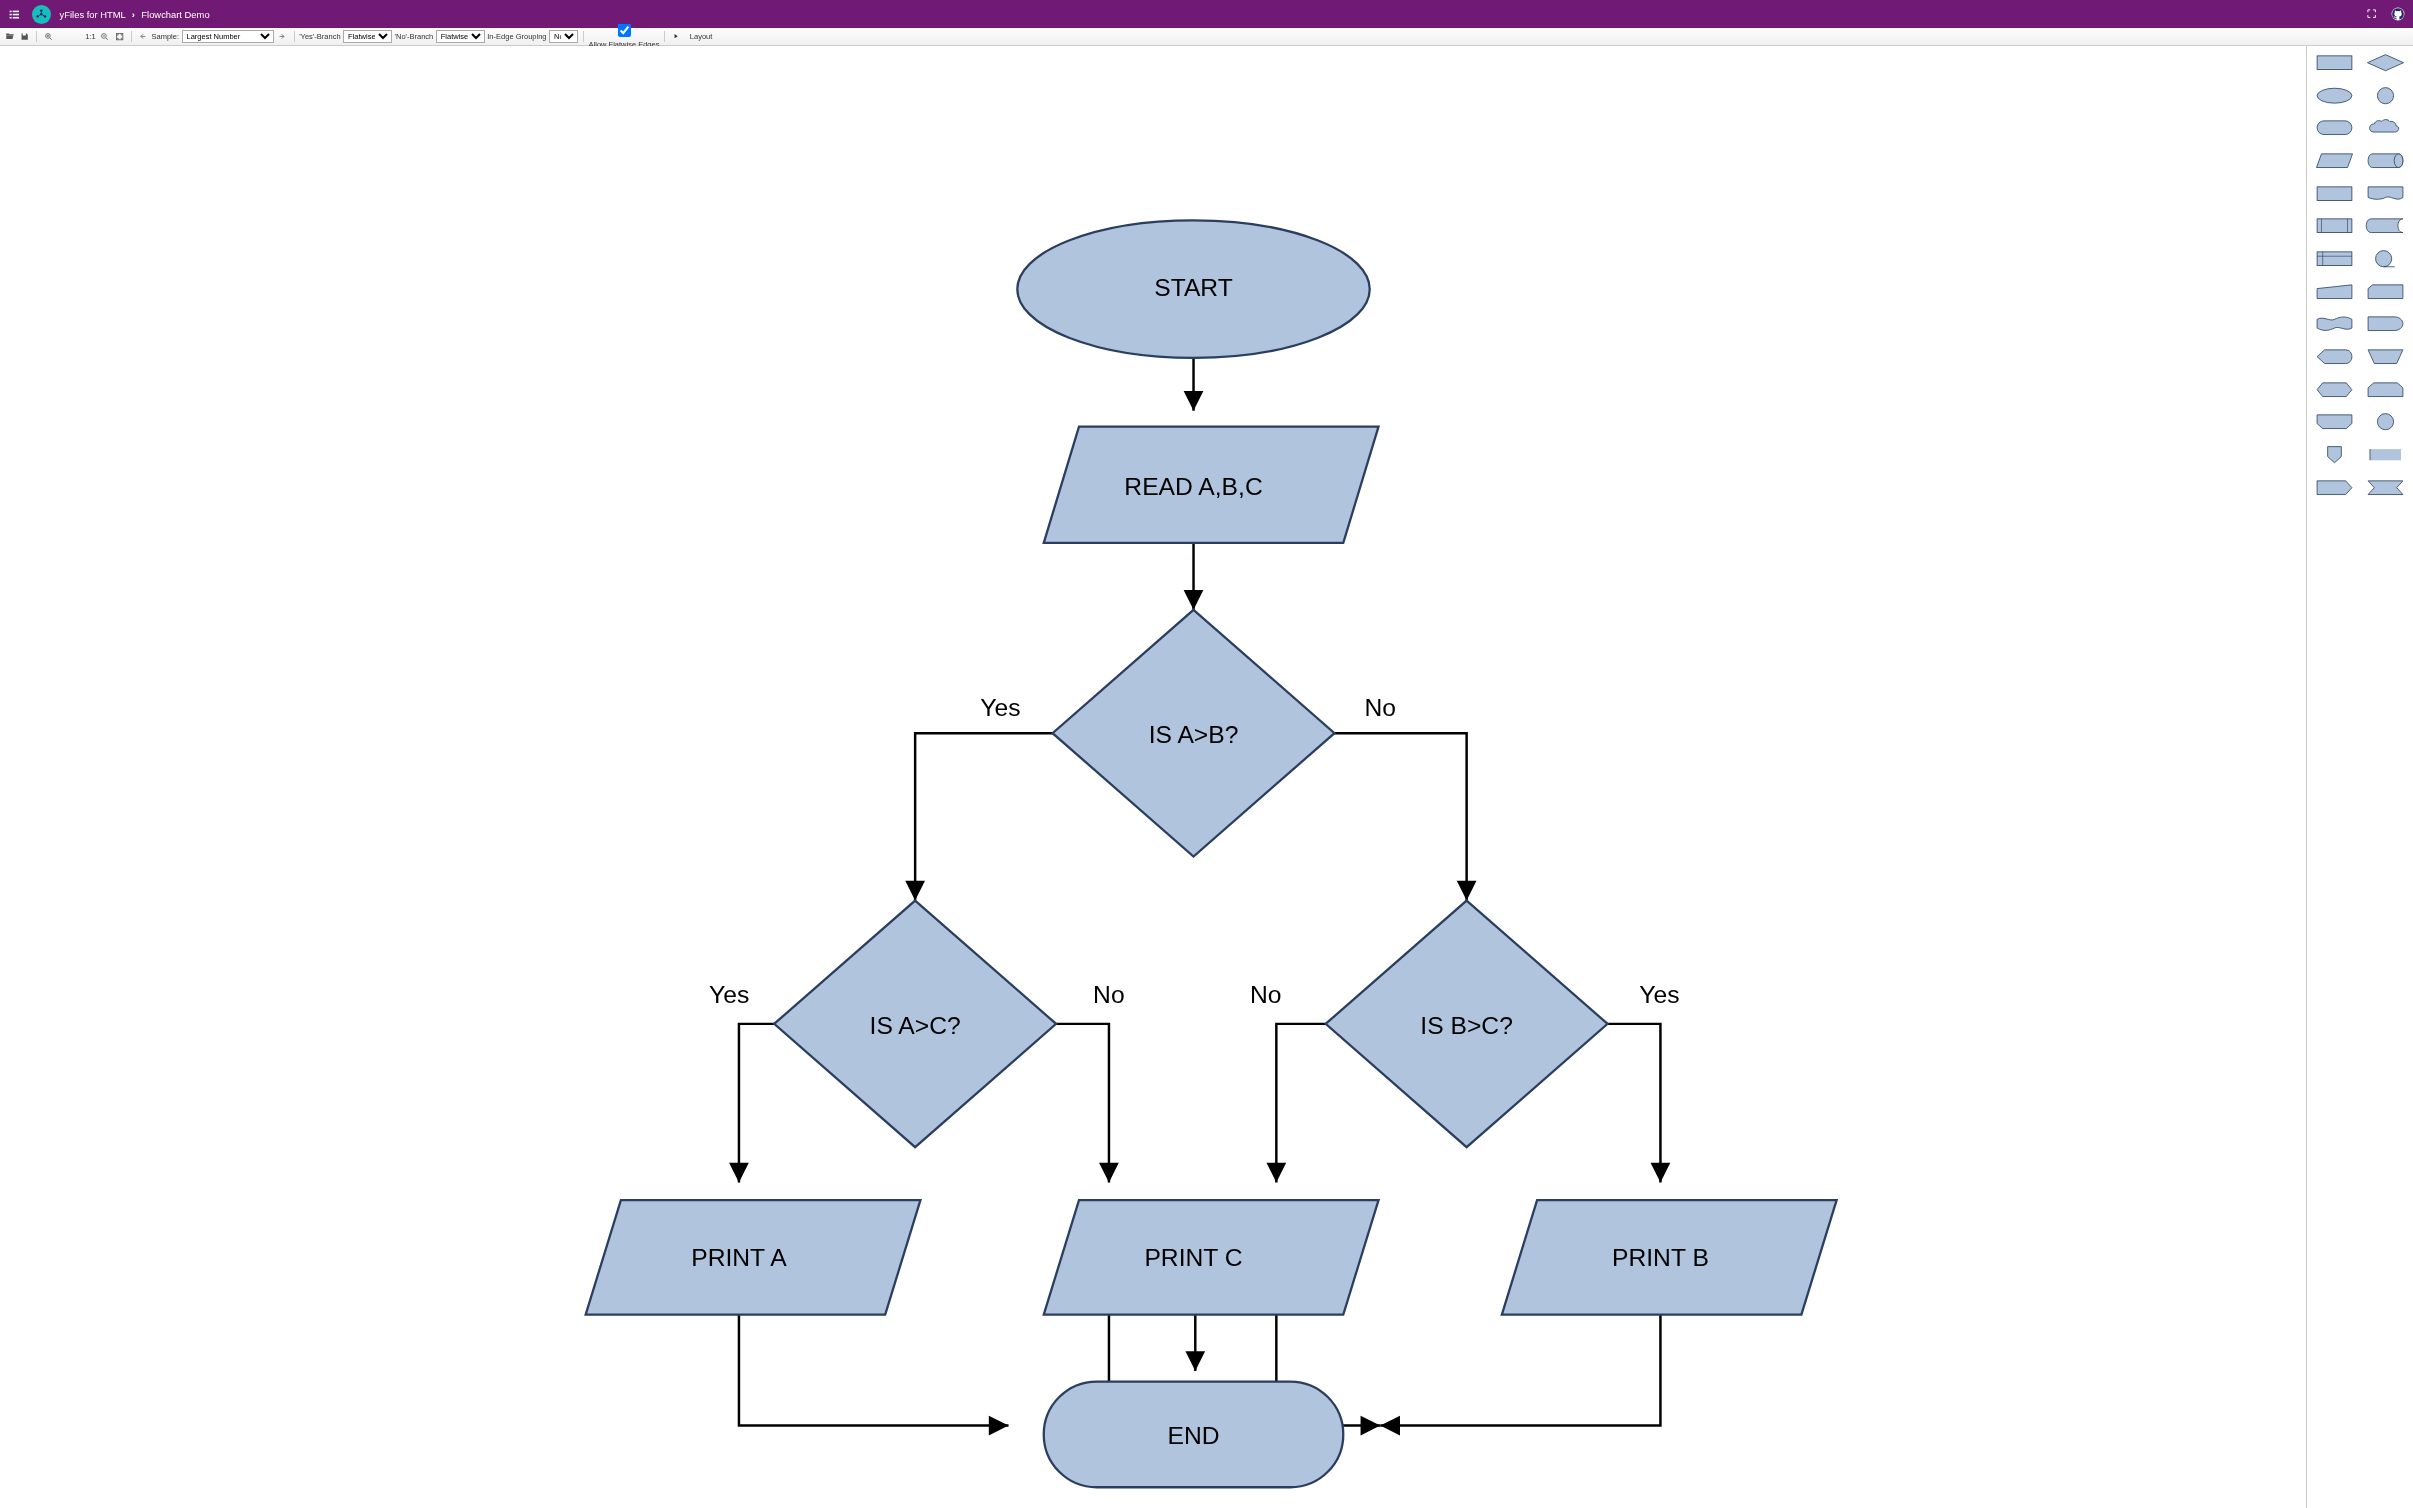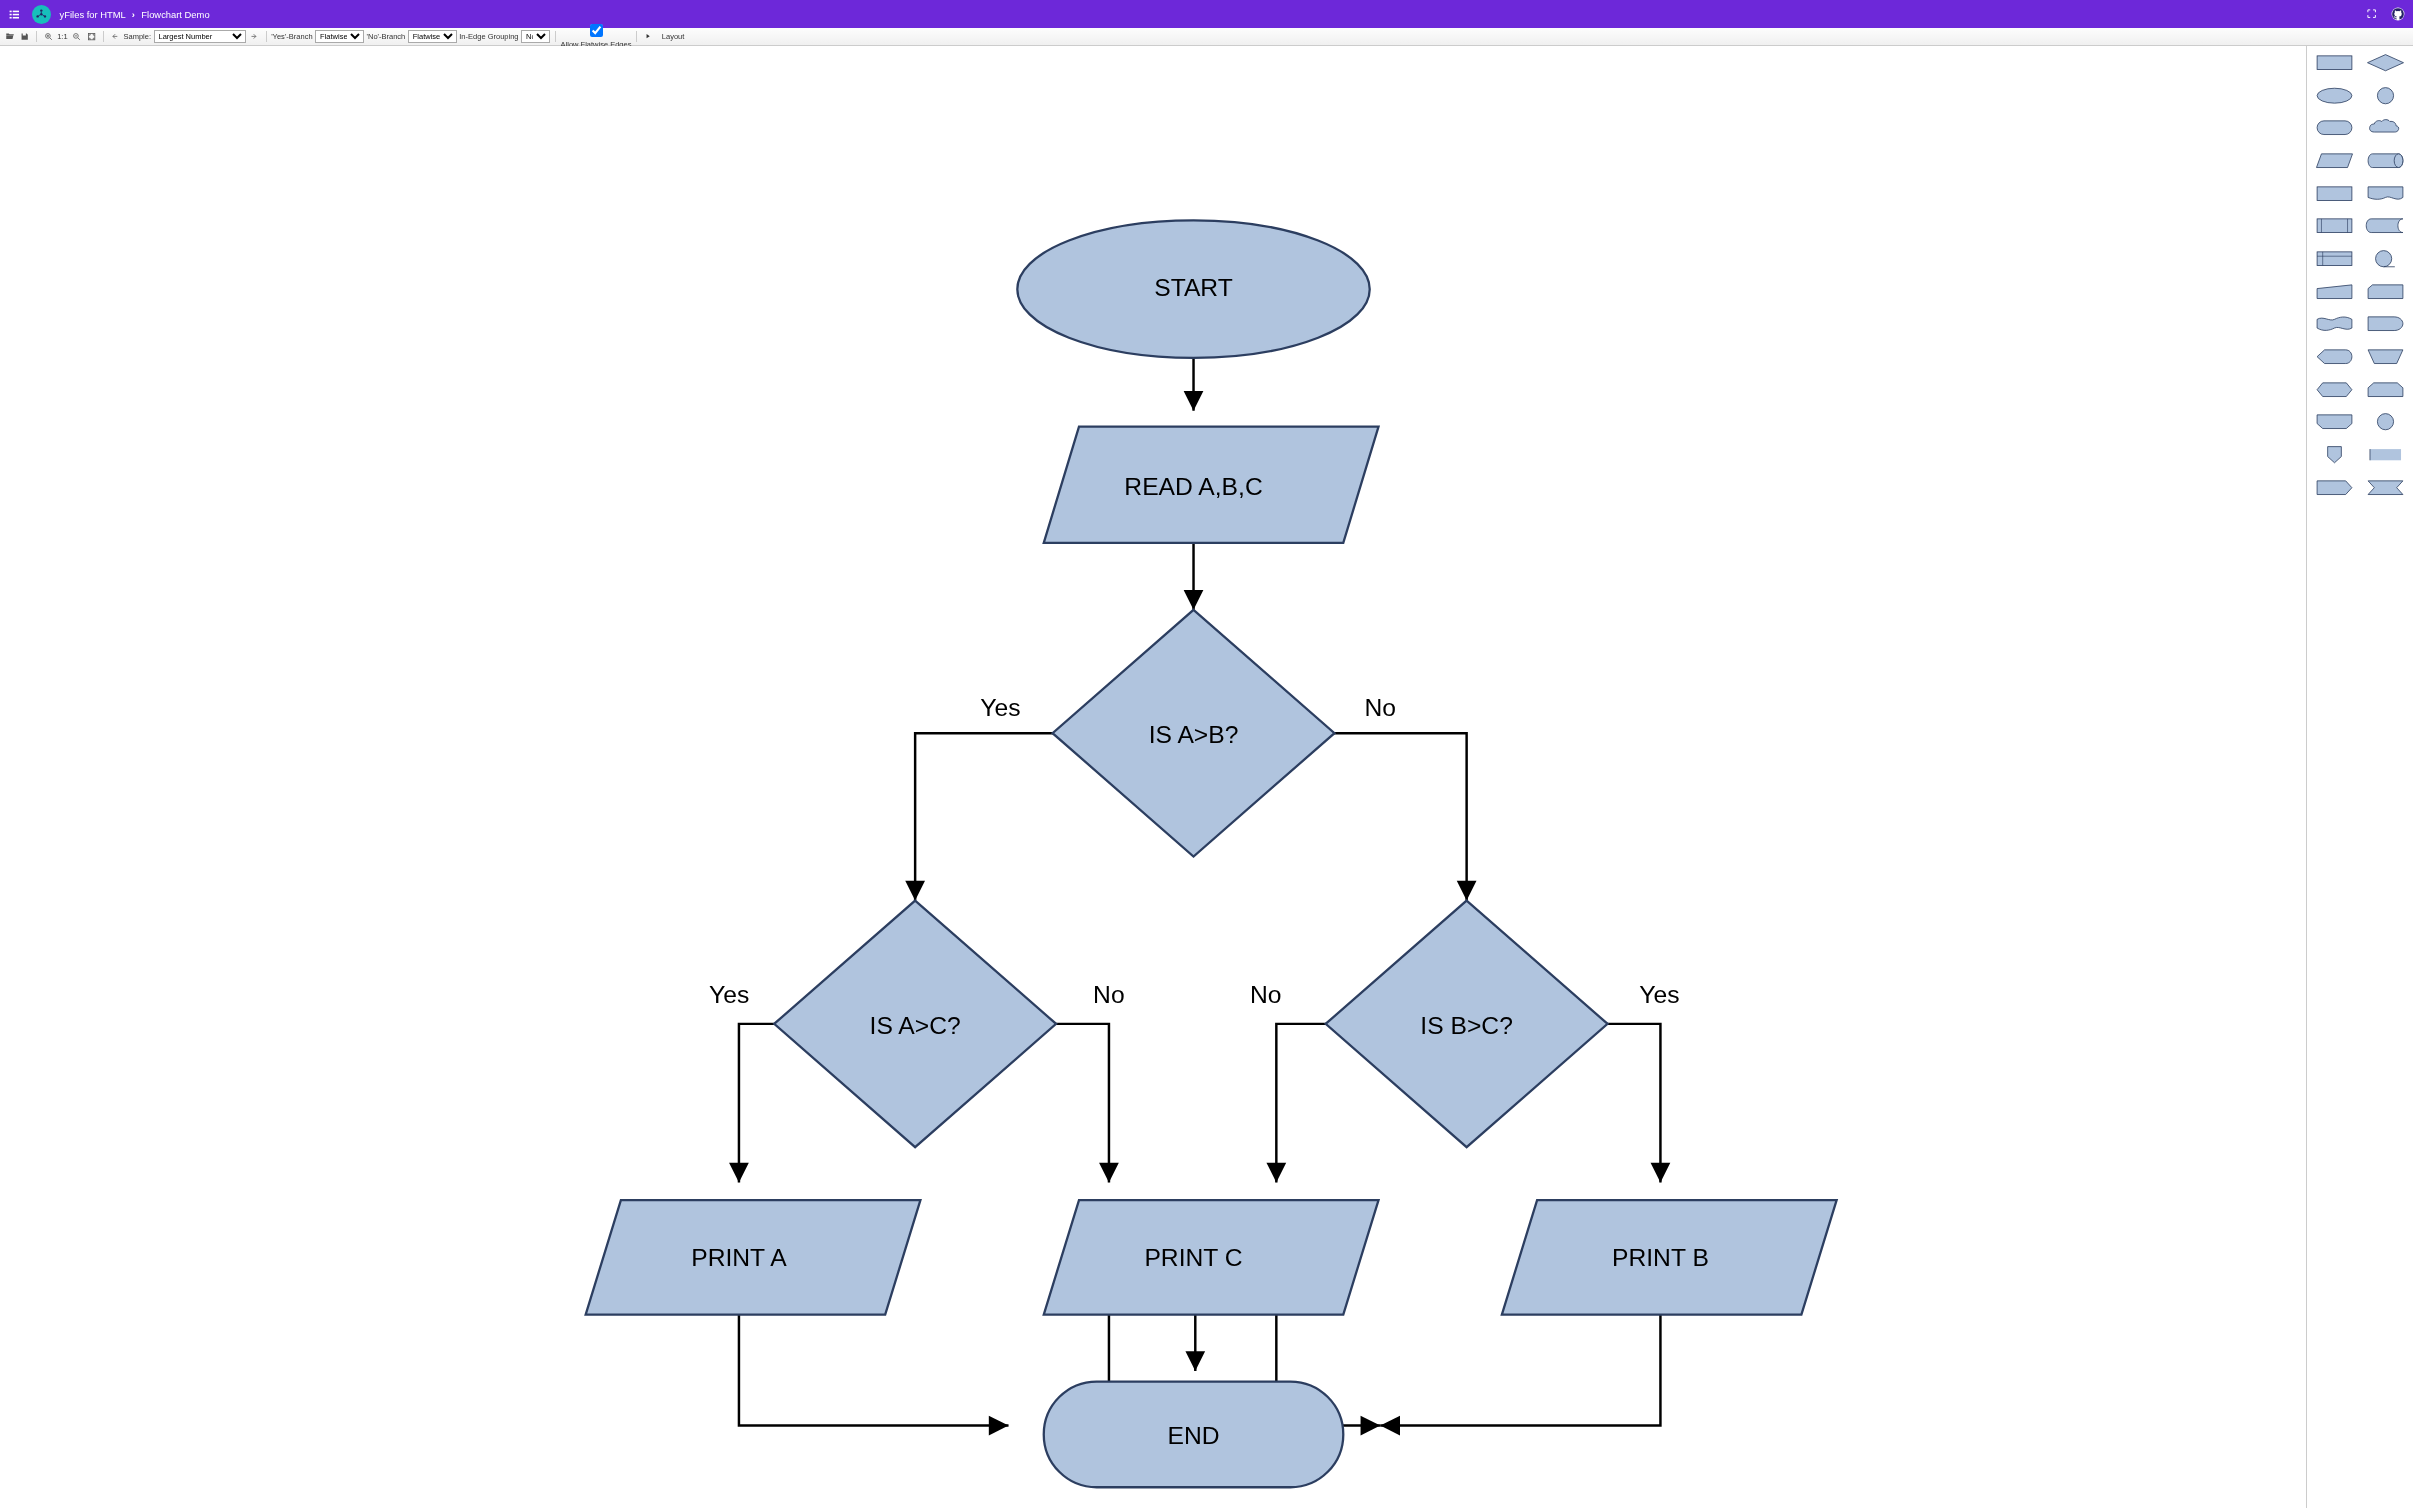--- a/index.html
+++ b/index.html
@@ -1,21 +1,21 @@
 <!DOCTYPE html>
 <html style="font-size:10px"><head>
 <meta charset="utf-8">
 <style>
   * { box-sizing: border-box; margin: 0; padding: 0; }
   html, body { width: 100%; height: 100%; font-family: Arial, Helvetica, sans-serif; background: #fff; }
   body { display: flex; flex-direction: column; overflow: hidden; }
 
   
   .header {
-    background: #6d28d9;
+    background: #701a75;
     color: #fff;
     height: 28px;
     display: flex;
     align-items: center;
     padding: 0 6.3px;
     gap: 9px;
   }
   .header .menu-btn { width: 16.3px; height: 16.3px; display:flex; align-items:center; justify-content:center; cursor:pointer; }
   .header .logo-circle {
     width: 19px; height: 19px; border-radius: 50%; background: #17bebb;
@@ -145,21 +145,21 @@
         <path fill="#555" d="M4 4h13l3 3v13H4zM7 4v5h8V4zM7 14h10v6H7z"></path>
       </svg>
   </div>
   <div class="sep"></div>
   <div class="tb-btn">
     <svg viewBox="0 0 24 24" width="9.4" height="9.4" fill="none" stroke="#555" stroke-width="2">
         <circle cx="10" cy="10" r="6"></circle>
         <path d="M15 15l5 5M7 10h6M10 7v6"></path>
       </svg>
   </div>
-  <span class="lbl" style="cursor:pointer;">1:1</span>
+  <span class="lbl" style="cursor:pointer;margin-left:28px;">1:1</span>
   <div class="tb-btn">
     <svg viewBox="0 0 24 24" width="9.4" height="9.4" fill="none" stroke="#555" stroke-width="2">
         <circle cx="10" cy="10" r="6"></circle>
         <path d="M15 15l5 5M7 10h6"></path>
       </svg>
   </div>
   <div class="tb-btn">
     <svg viewBox="0 0 24 24" width="9.4" height="9.4" fill="none" stroke="#555" stroke-width="2">
         <rect x="4" y="4" width="16" height="16"></rect>
         <path d="M8 4v4H4M16 4v4h4M8 20v-4H4M16 20v-4h4"></path>

